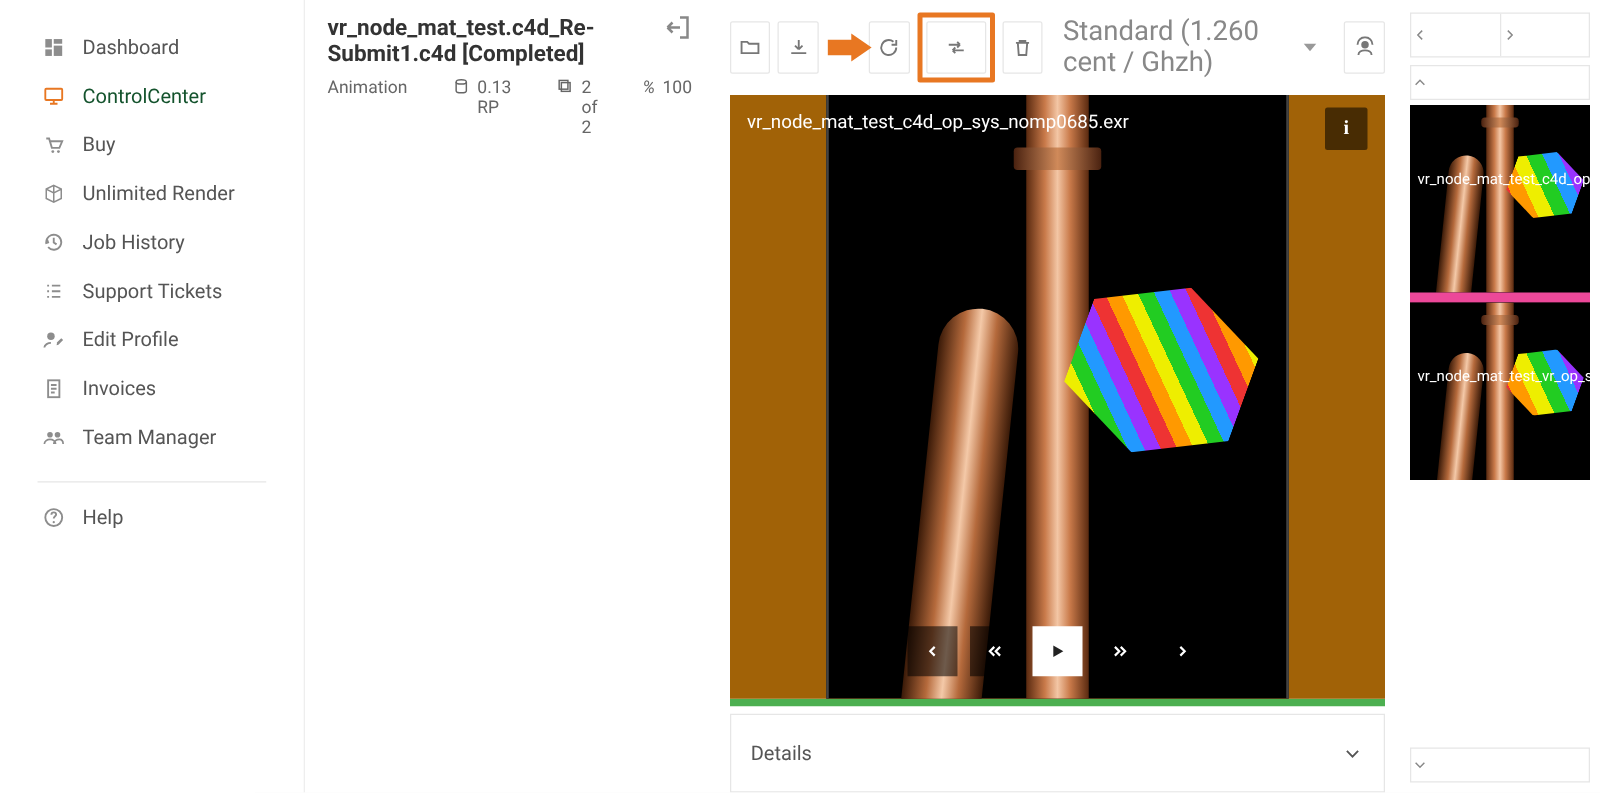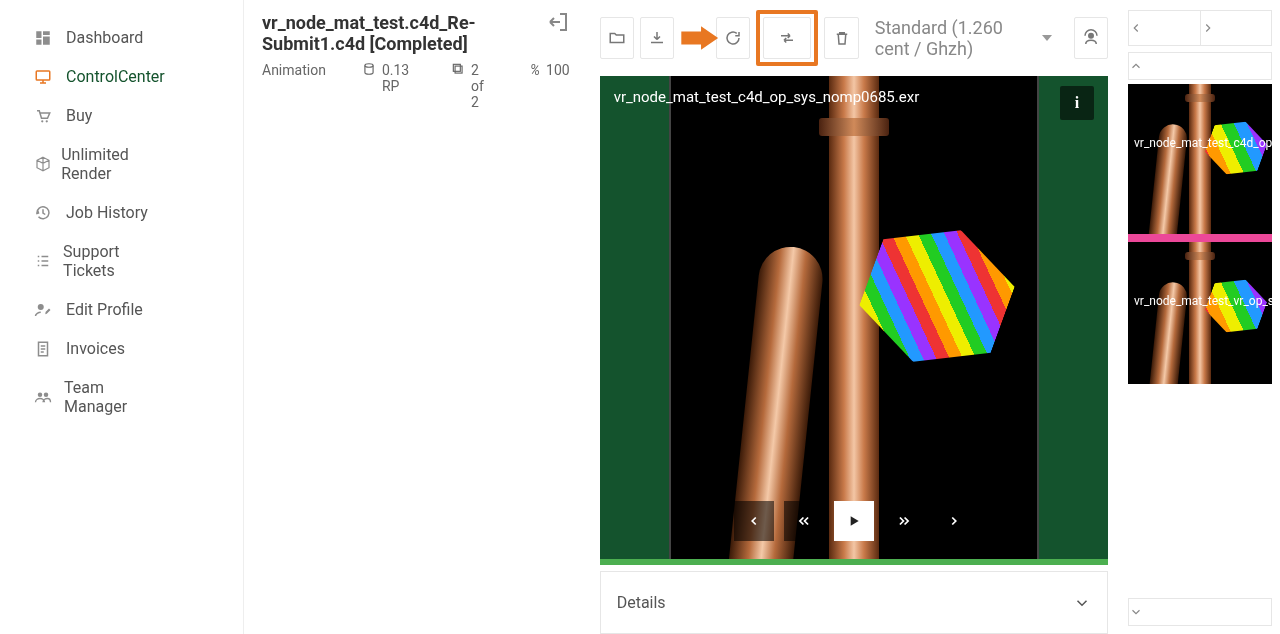--- a/index.html
+++ b/index.html
@@ -1,18 +1,18 @@
 <!DOCTYPE html>
 <html><head>
 <meta charset="utf-8">
 <style>
 * { box-sizing: border-box; margin: 0; padding: 0; }
 body { font-family: -apple-system, BlinkMacSystemFont, "Segoe UI", Roboto, Arial, sans-serif; background: #f9f9f9; color: #555; width: 1280px; height: 634px; overflow: hidden; }
 .layout { display: flex; height: 100%; }
-.sidebar { width: 243px; background: #fff; padding-top: 18px; display: flex; flex-direction: row; }
+.sidebar { width: 243px; background: #fff; padding-top: 18px; display: flex; flex-direction: column; }
 .nav { list-style: none; }
 .nav li { display: flex; align-items: center; padding: 10px 0 10px 34px; cursor: pointer; color: #555; font-size: 16px; }
 .nav li.active { color: #14532d; }
 .nav li .mi { width: 32px; color: #8d8d8d; font-size: 16px; display: inline-flex; }
 .nav li.active .mi { color: #e87722; }
 .nav-divider { border-top: 1px solid #e6e6e6; margin: 16px 30px 8px 30px; }
 .version { font-size: 11px; color: #ccc; padding: 8px 10px; }
 .main { flex: 1; display: flex; flex-direction: row; background: #fff; border-left: 1px solid #eee; }
 .header { padding: 12px 18px 6px 18px; position: relative; }
 .header h1 { font-size: 18px; font-weight: 700; color: #333; }
@@ -21,24 +21,24 @@
 .header .exit { position: absolute; right: 18px; top: 10px; width: 24px; height: 24px; color: #888; cursor: pointer; }
 .greenbar { height: 4px; background: #4CAF50; }
 .body { display: flex; flex: 1; min-height: 0; }
 .center { flex: 1; display: flex; flex-direction: column; min-width: 0; padding: 0; }
 .toolbar { display: flex; align-items: center; padding: 10px 12px; gap: 6px; position: relative; }
 .tbtn { width: 48px; height: 42px; border: 1px solid #e6e6e6; background: #fff; display: inline-flex; align-items: center; justify-content: center; color: #777; cursor: pointer; border-radius: 2px; }
 .tbtn svg { width: 18px; height: 18px; }
 .arrow-annot { width: 56px; height: 40px; position: relative; }
 .arrow-annot svg { width: 100%; height: 100%; }
 .highlight-box { border: 4px solid #e87722; padding: 3px; border-radius: 2px; }
-.dropdown { display: flex; align-items: center; gap: 10px; color: #888; font-size: 18px; padding: 0 10px; cursor: pointer; }
+.dropdown { display: flex; align-items: center; gap: 10px; color: #888; font-size: 22px; padding: 0 10px; cursor: pointer; }
 .dropdown .car { width: 0; height: 0; border-left: 5px solid transparent; border-right: 5px solid transparent; border-top: 6px solid #999; }
 .toolbar .spacer { flex: 1; }
-.preview-area { background: #14532d; position: relative; margin: 0 12px; flex: 1; min-height: 0; overflow: hidden; padding-left: 32px; }
+.preview-area { background: #a16207; position: relative; margin: 0 12px; flex: 1; min-height: 0; overflow: hidden; padding-left: 32px; }
 .preview-area .frame-label { position: absolute; top: 12px; left: 14px; color: #fff; font-size: 15px; z-index: 5; }
 .preview-area .info-btn { position: absolute; top: 10px; right: 14px; width: 34px; height: 34px; background: rgba(0,0,0,0.55); color: #fff; display: flex; align-items: center; justify-content: center; font-weight: 700; font-family: Georgia, serif; border-radius: 2px; cursor: pointer; z-index: 5; }
 .playbar { position: absolute; bottom: 18px; left: 50%; transform: translateX(-50%); display: flex; gap: 10px; z-index: 5; }
 .pbtn { width: 40px; height: 40px; background: rgba(0,0,0,0.55); color: #fff; display: flex; align-items: center; justify-content: center; cursor: pointer; font-size: 14px; }
 .pbtn.play { background: #fff; color: #222; }
 .greenbar2 { height: 6px; background: #4CAF50; margin: 0 12px; }
 .details-bar { margin: 6px 12px 0 12px; border: 1px solid #e6e6e6; padding: 21px 16px; display: flex; align-items: center; justify-content: space-between; font-size: 16px; cursor: pointer; background:#fff; }
 .right { width: 160px; display: flex; flex-direction: column; }
 .right .navpane { display: flex; border: 1px solid #e6e6e6; margin: 10px 8px 0 8px; background:#fff; }
 .right .navpane div { flex: 1; text-align: center; padding: 10px 0; color: #888; cursor: pointer; }

